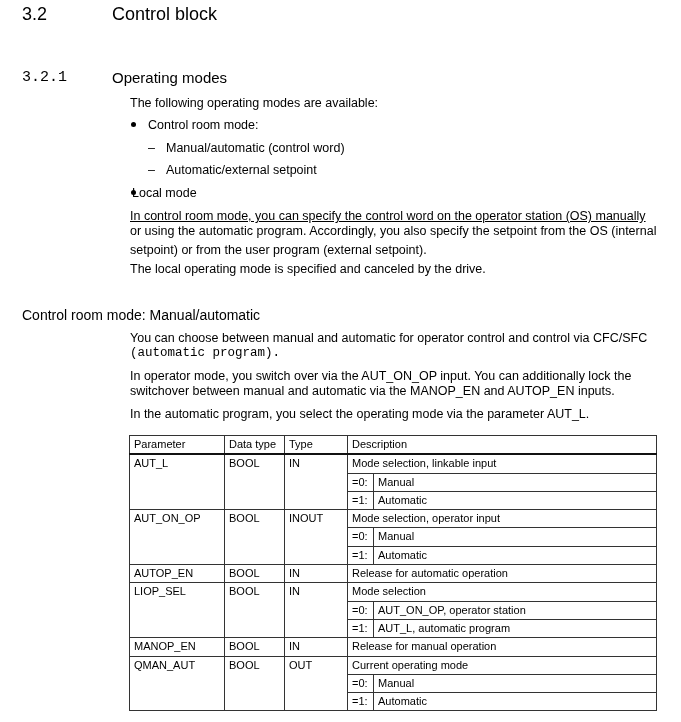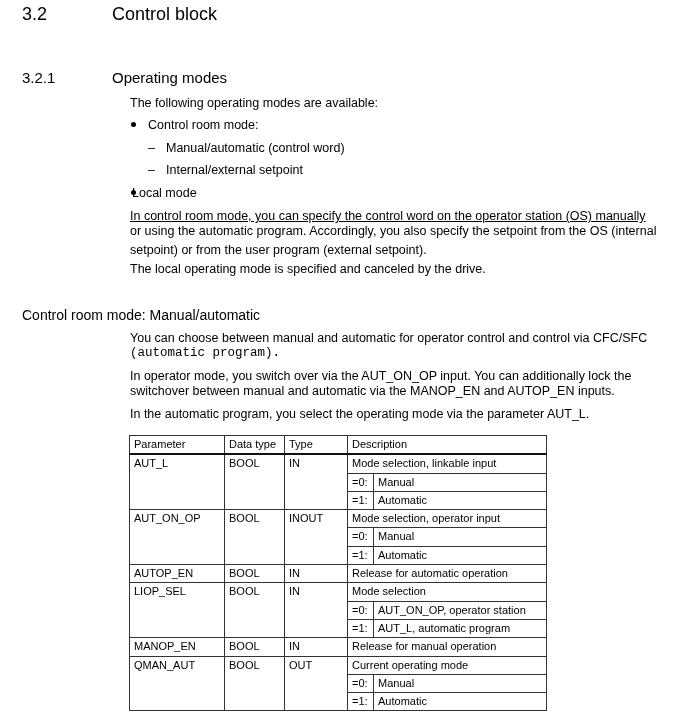--- a/index.html
+++ b/index.html
@@ -9,53 +9,53 @@
   }
   .abs { position: absolute; white-space: nowrap; }
   .h1 { font-size: 18px; top: 4px; }
   .h2 { font-size: 15px; top: 69px; }
   .h3 { font-size: 14px; top: 307px; left: 22px; }
   .p { font-size: 12.5px; line-height: 15px; }
   .bullet-dot { position: absolute; width: 5px; height: 5px; border-radius: 50%; background: #000; }
   .dash { position: absolute; font-size: 12.5px; }
 
   table.params {
-    position: absolute; left: 129px; top: 435px; width: 418px;
+    position: absolute; left: 129px; top: 435px; width: 528px;
     border-collapse: collapse; font-size: 11px;
     border: 1.5px solid #555;
   }
   table.params td, table.params th {
     border: 1px solid #333; padding: 0 4px; height: 17.3px;
     text-align: left; vertical-align: top; font-weight: normal;
     line-height: 17px;
   }
   table.params th { border-bottom: 2px solid #111; }
   col.c1 { width: 95px; } col.c2 { width: 60px; } col.c3 { width: 63px; }
   col.c4 { width: 26px; }
   td.val { padding: 0 3px; }
 </style>
 </head>
 <body>
 
 <div class="abs h1" style="left:22px;">3.2</div>
 <div class="abs h1" style="left:112px;">Control block</div>
 
-<div class="abs h2" style="left:22px;">3.2.1</div>
+<div class="abs h2" style="left:22px;font-family:Liberation Mono, monospace;">3.2.1</div>
 <div class="abs h2" style="left:112px;">Operating modes</div>
 
 <div class="abs p" style="left:130px; top:96px;">The following operating modes are available:</div>
 
 <span class="bullet-dot" style="left:131px; top:122px;"></span>
 <div class="abs p" style="left:148px; top:118px;">Control room mode:</div>
 
 <span class="dash" style="left:148px; top:141px;">–</span>
 <div class="abs p" style="left:166px; top:141px;">Manual/automatic (control word)</div>
 
 <span class="dash" style="left:148px; top:163px;">–</span>
-<div class="abs p" style="left:166px; top:163px;">Internal/external setpoint</div>
+<div class="abs p" style="left:166px; top:163px;">Automatic/external setpoint</div>
 
 <span class="bullet-dot" style="left:131px; top:190px;"></span>
 <div class="abs p" style="left:132px; top:186px;">Local mode</div>
 
 <div class="abs p" style="left:130px; top:209px;text-decoration:underline;">In control room mode, you can specify the control word on the operator station (OS) manually</div>
 <div class="abs p" style="left:130px; top:224px;">or using the automatic program. Accordingly, you also specify the setpoint from the OS (internal</div>
 <div class="abs p" style="left:130px; top:243px;">setpoint) or from the user program (external setpoint).</div>
 <div class="abs p" style="left:130px; top:262px;">The local operating mode is specified and canceled by the drive.</div>
 
 <div class="abs h3">Control room mode: Manual/automatic</div>

